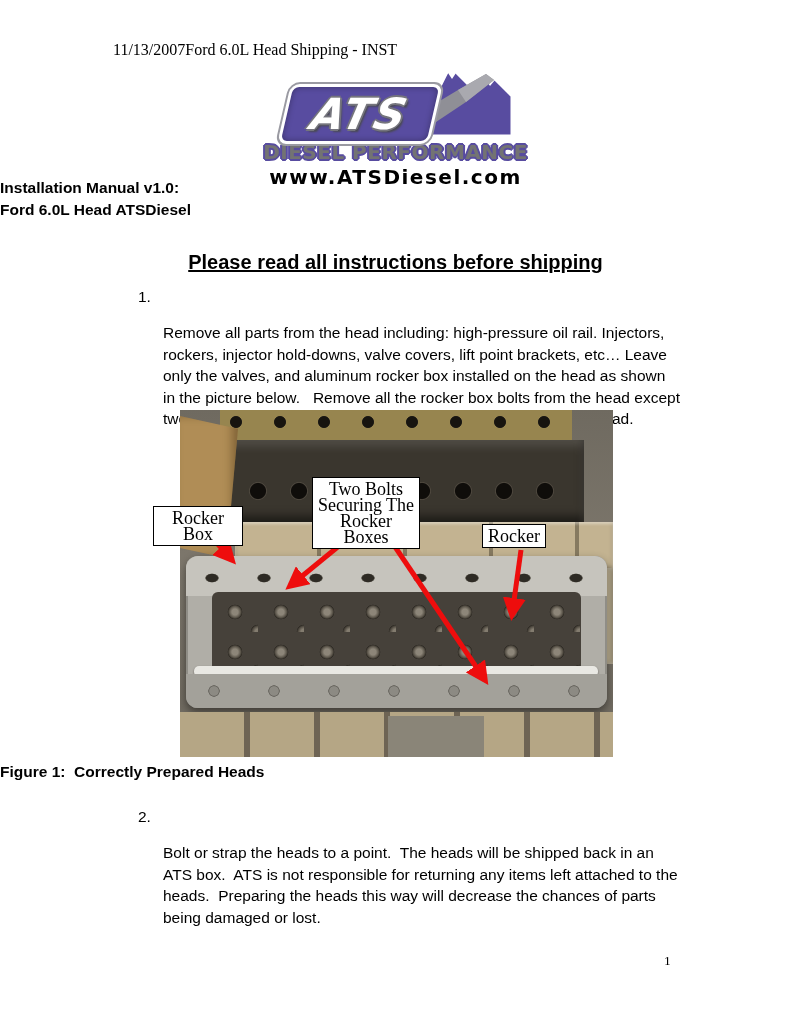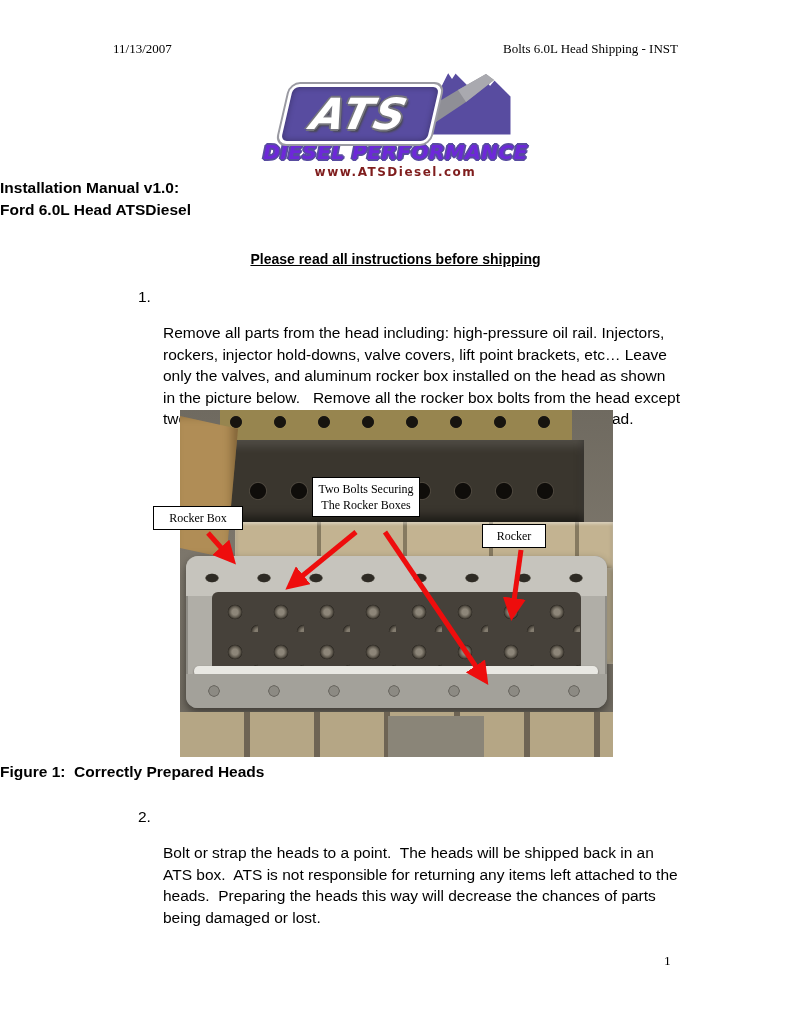--- a/index.html
+++ b/index.html
@@ -3,60 +3,60 @@
 <meta charset="utf-8">
 <style>
   html,body{margin:0;padding:0;background:#ffffff;}
   .page{
     position:relative;width:791px;height:1024px;background:#ffffff;
     overflow:hidden;font-family:"Liberation Sans",sans-serif;color:#000;
   }
   
   .hdr{
     position:absolute;top:41px;left:113px;width:565px;
-    display:flex;justify-content:space-between;
-    font-family:"Liberation Serif",serif;font-size:13px;
+    display:flex;
+    font-family:"Liberation Serif",serif;font-size:16px;
   }
   
   .logo-wrap{position:absolute;top:62px;left:0;width:791px;text-align:center;}
   .logo-art{position:relative;width:232px;height:86px;margin:0 auto;}
   .ats-badge{
     position:absolute;left:4px;top:22px;width:146px;height:54px;
     background:#584ca0;border:3px solid #ffffff;border-radius:9px;
     box-shadow:0 0 0 2px #9a9aa2, inset 0 0 6px rgba(0,0,0,.35);
     transform:skewX(-13deg);
     display:flex;align-items:center;justify-content:center;
   }
   .ats-text{
     font-family:"DejaVu Sans",sans-serif;font-style:italic;font-weight:bold;
     font-size:43px;line-height:1;color:#ffffff;letter-spacing:2px;
     text-shadow:-2px 0 #75757d,2px 0 #75757d,0 -2px #75757d,0 2px #75757d,
                 -1px -1px #75757d,1px 1px #75757d,3px 3px 2px #4a4a52;
   }
   .mountains{position:absolute;right:0;top:0;width:138px;height:78px;}
   .tagline{
     margin-top:-8px;
-    font-family:"DejaVu Sans",sans-serif;font-style:italic;font-weight:bold;
-    font-size:20px;letter-spacing:.5px;color:#6d28d9;
+    font-family:"DejaVu Sans",sans-serif;font-weight:bold;
+    font-size:20px;letter-spacing:.5px;color:#737373;
     text-shadow:-2px 0 #584ca0,2px 0 #584ca0,0 -2px #584ca0,0 2px #584ca0,
                 -1px -1px #584ca0,1px 1px #584ca0,1px -1px #584ca0,-1px 1px #584ca0;
     white-space:nowrap;
   }
   .website{
     margin-top:1px;font-family:"DejaVu Sans",sans-serif;font-weight:bold;
-    font-size:12px;letter-spacing:1.5px;color:#7f1d1d;
+    font-size:20px;letter-spacing:1.5px;color:#000000;
   }
   
   .title{
     position:absolute;top:177px;left:0;width:791px;text-align:left;
     font-weight:bold;font-size:15.5px;line-height:21.5px;
   }
   .notice{
     position:absolute;top:251px;left:0;width:791px;text-align:center;
-    font-weight:bold;font-size:14px;text-decoration:underline;
+    font-weight:bold;font-size:20px;text-decoration:underline;
   }
   .step{position:absolute;left:138px;width:542px;display:flex;
         font-size:15.5px;line-height:21.5px;}
   .step-num{width:25px;flex:none;}
   .step-text{width:517px;white-space:pre-wrap;margin-top:36px;}
   .step1{top:286px;} .step2{top:806px;}
   .caption{
     position:absolute;top:763px;left:0;width:791px;
     font-weight:bold;font-size:15.5px;white-space:pre-wrap;
   }
@@ -103,36 +103,36 @@
     box-shadow:0 1px 2px #5a5550;}
   .alu-bot{left:0;top:118px;width:421px;height:34px;background:#a3a19a;border-radius:0 0 12px 12px;
     background-image:radial-gradient(circle 9px at 28px 17px,#8c8a83 48%,#605d57 60%,transparent 66%);
     background-size:60px 34px;background-repeat:repeat-x;}
   .ph-pallet-bot{left:0;top:302px;width:433px;height:45px;background:#b5a685;
     background-image:repeating-linear-gradient(90deg,transparent 0 64px,#6e6454 64px 70px);}
   .ph-grey-block{left:208px;top:306px;width:96px;height:41px;background:#8a8578;}
   
   .fig-label{
     position:absolute;background:#ffffff;border:1.5px solid #000;
-    font-family:"Liberation Serif",serif;font-size:12px;line-height:16px;
+    font-family:"Liberation Serif",serif;font-size:18px;line-height:16px;
     text-align:center;padding:3px 4px;z-index:5;
   }
   .lbl-rocker{left:40px;top:96px;width:80px;text-align:center;}
   .lbl-bolts{left:199px;top:67px;width:98px;}
   .lbl-valves{left:369px;top:114px;width:54px;}
   .arrows{position:absolute;left:0;top:0;width:565px;height:348px;z-index:4;pointer-events:none;}
 </style>
 </head>
 <body>
 
 <div class="page">
 
   <div class="hdr">
     <span>11/13/2007</span>
-    <span>Bolts 6.0L Head Shipping - INST</span>
+    <span>Ford 6.0L Head Shipping - INST</span>
   </div>
 
   <div class="logo-wrap">
     <div class="logo-art">
       <svg class="mountains" viewBox="0 0 138 78">
         <polygon points="0,74 34,30 54,48 76,4 98,26 116,12 138,34 138,74" fill="#584ca0" stroke="#ffffff" stroke-width="3" stroke-linejoin="round"></polygon>
         <polygon points="66,18 76,4 86,15 82,11 78,17 74,11 70,17" fill="#ffffff"></polygon>
         <polygon points="108,22 116,12 126,22 121,18 116,24 112,18" fill="#ffffff"></polygon>
         <polygon points="26,40 34,30 42,38 38,34 34,40 30,34" fill="#ffffff"></polygon>
         <polygon points="10,74 44,52 84,28 112,12 120,18 92,40 56,64 34,76" fill="#8f8f96"></polygon>

